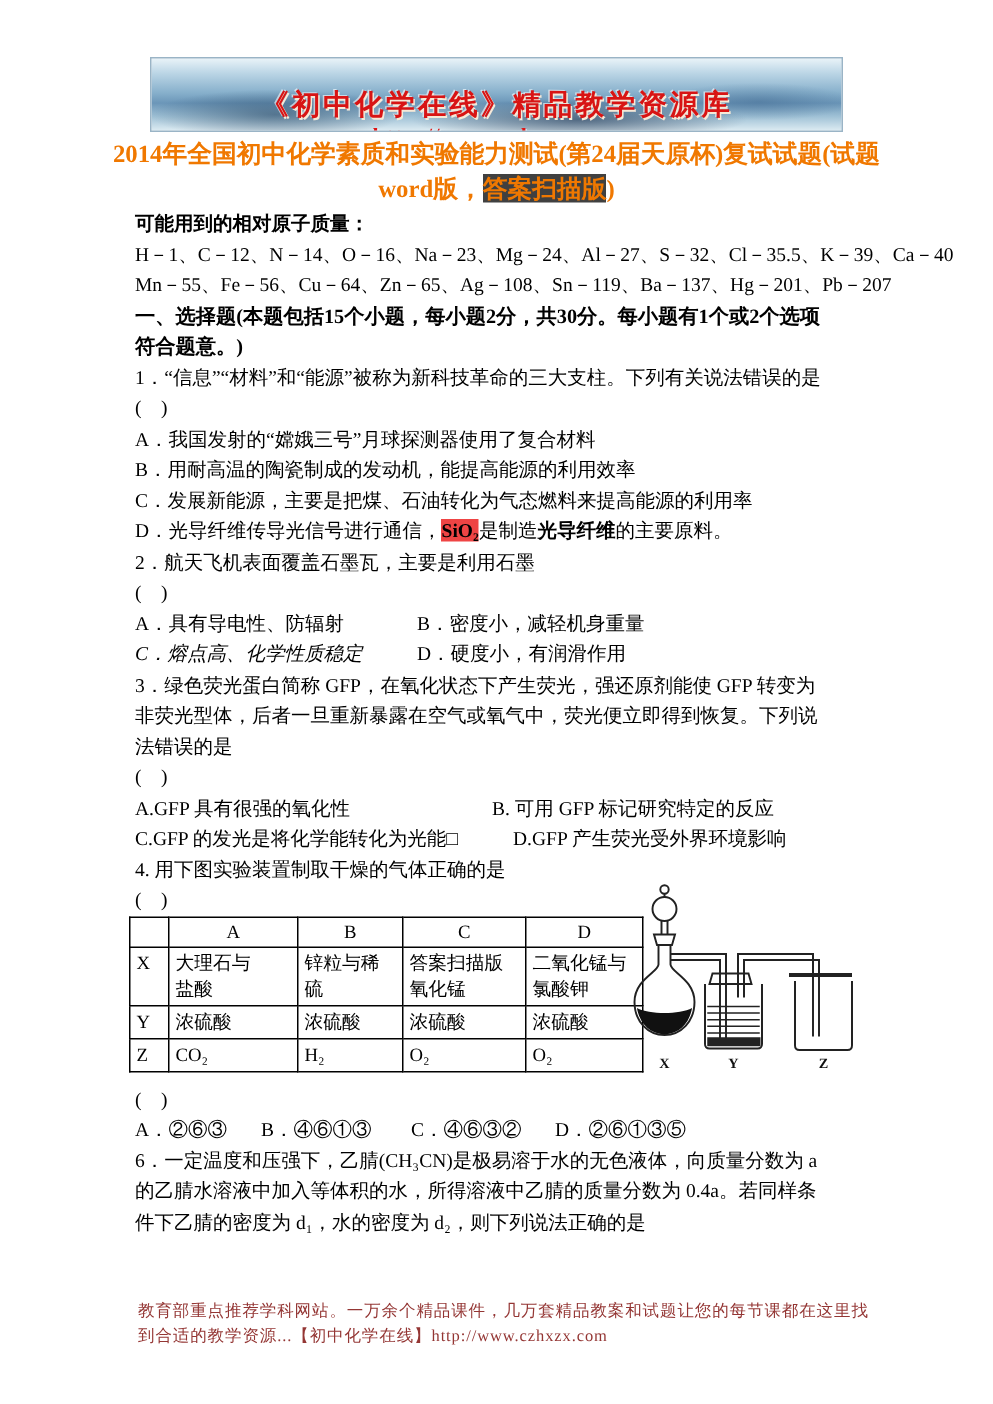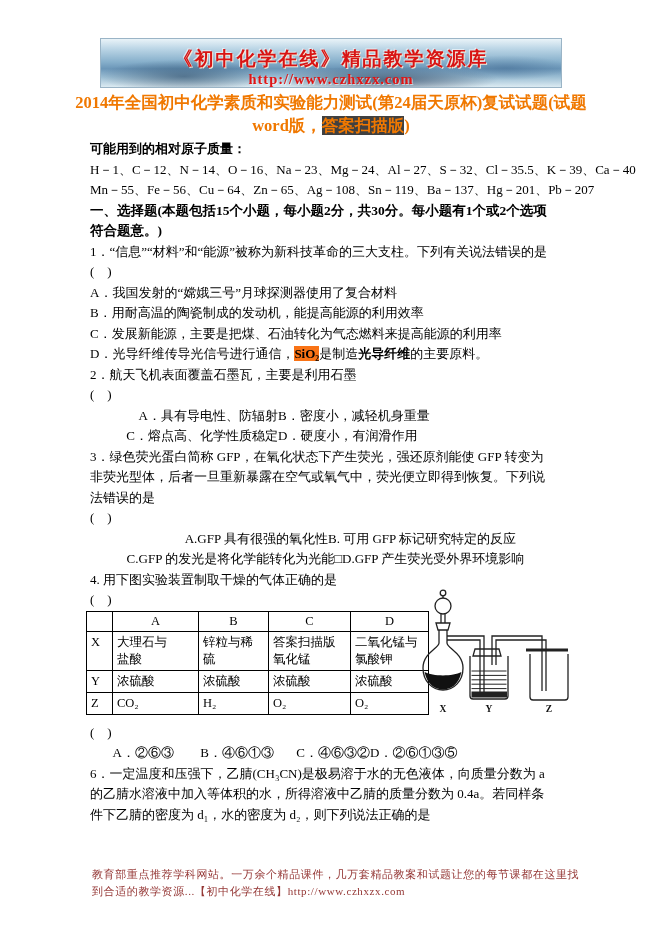--- a/index.html
+++ b/index.html
@@ -12,45 +12,45 @@
   .banner {
     position:relative; width:462px; height:50px; margin:38px auto 0;
     background:
       radial-gradient(ellipse 120px 24px at 18% 78%, rgba(30,60,90,.55), rgba(30,60,90,0) 70%),
       radial-gradient(ellipse 160px 20px at 62% 85%, rgba(20,40,70,.6), rgba(20,40,70,0) 70%),
       radial-gradient(ellipse 90px 18px at 88% 60%, rgba(60,100,140,.45), rgba(60,100,140,0) 70%),
       linear-gradient(180deg,#e9f3f8 0%,#bcd6e6 20%,#86afcb 48%,#6b96b8 62%,#9ec0d5 80%,#dcebf2 100%);
     text-align:center; overflow:hidden; border:1px solid #9ab4c6;
   }
   .banner-title {
-    position:relative; display:block; margin-top:8px;
+    position:relative; display:block; margin-top:20px;
     font-weight:bold; font-size:19px; line-height:24px; color:#d81414;
     text-shadow:1px 1px 0 #f6e9d8, -1px -1px 0 rgba(255,255,255,.6); letter-spacing:2px;
   }
   .banner-url {
     position:relative; display:block; font-weight:bold; font-size:14.5px; line-height:17px;
     color:#e01414; text-shadow:1px 1px 0 rgba(255,255,255,.55); letter-spacing:1px;
   }
   
   .doc-title {
     width:544px; margin:3px auto 0; text-align:center;
     font-weight:bold; font-size:16.5px; line-height:23px; color:#f07800;
   }
   .hl { background:#404040; }
   
   .content { padding:2px 107px 0 90px; font-size:13px; line-height:20.5px; }
   .content p { margin:0; }
   .b { font-weight:bold; }
   .heading { font-weight:bold; margin-top:2px; }
   .masses { white-space:nowrap; }
   .section-heading { font-weight:bold; font-size:13.5px; }
-  .sio2 { background:#f97316; font-weight:bold; }
-  .opt { display:inline-block;text-align:right; }
+  .sio2 { background:#ef4444; font-weight:bold; }
+  .opt { display:inline-block; }
   .opt2a { min-width:188px; }
-  .opt2c { min-width:188px; }
+  .opt2c { min-width:188px;font-style:italic; }
   .opt3a { min-width:238px; }
   .opt3c { min-width:252px; }
   .o5a { min-width:84px; }
   .o5b { min-width:100px; }
   .o5c { min-width:96px; }
   
   .q4row { position:relative; margin-left:-4px; min-height:112px; }
   table.q4 { border-collapse:collapse; font-size:12.5px; line-height:17px; }
   table.q4 td { border:1px solid #000; padding:2px 4px; vertical-align:top; white-space:pre-line; }
   table.q4 tr.hd td { text-align:center; padding:1px 4px; }

